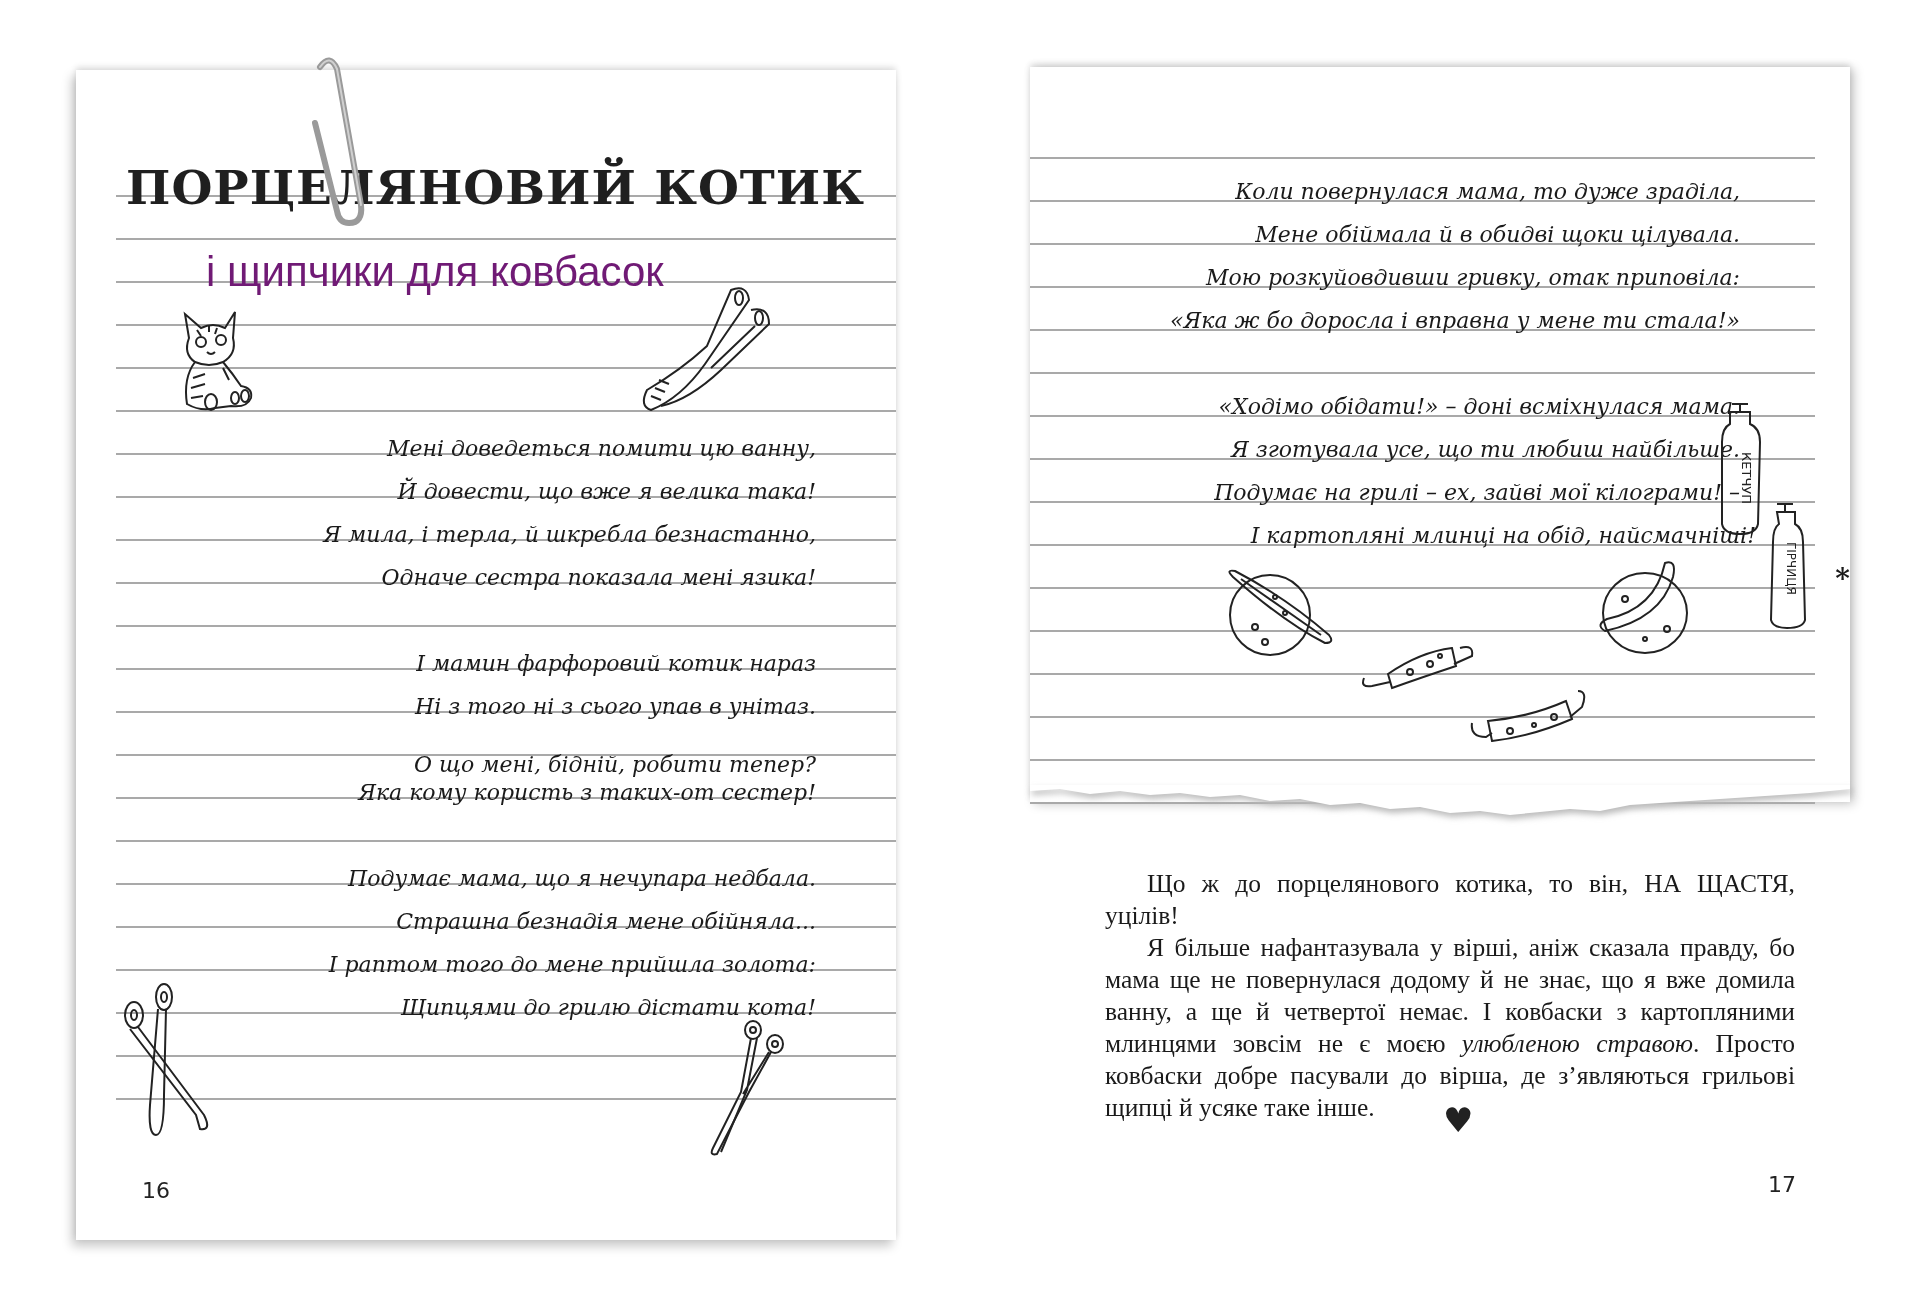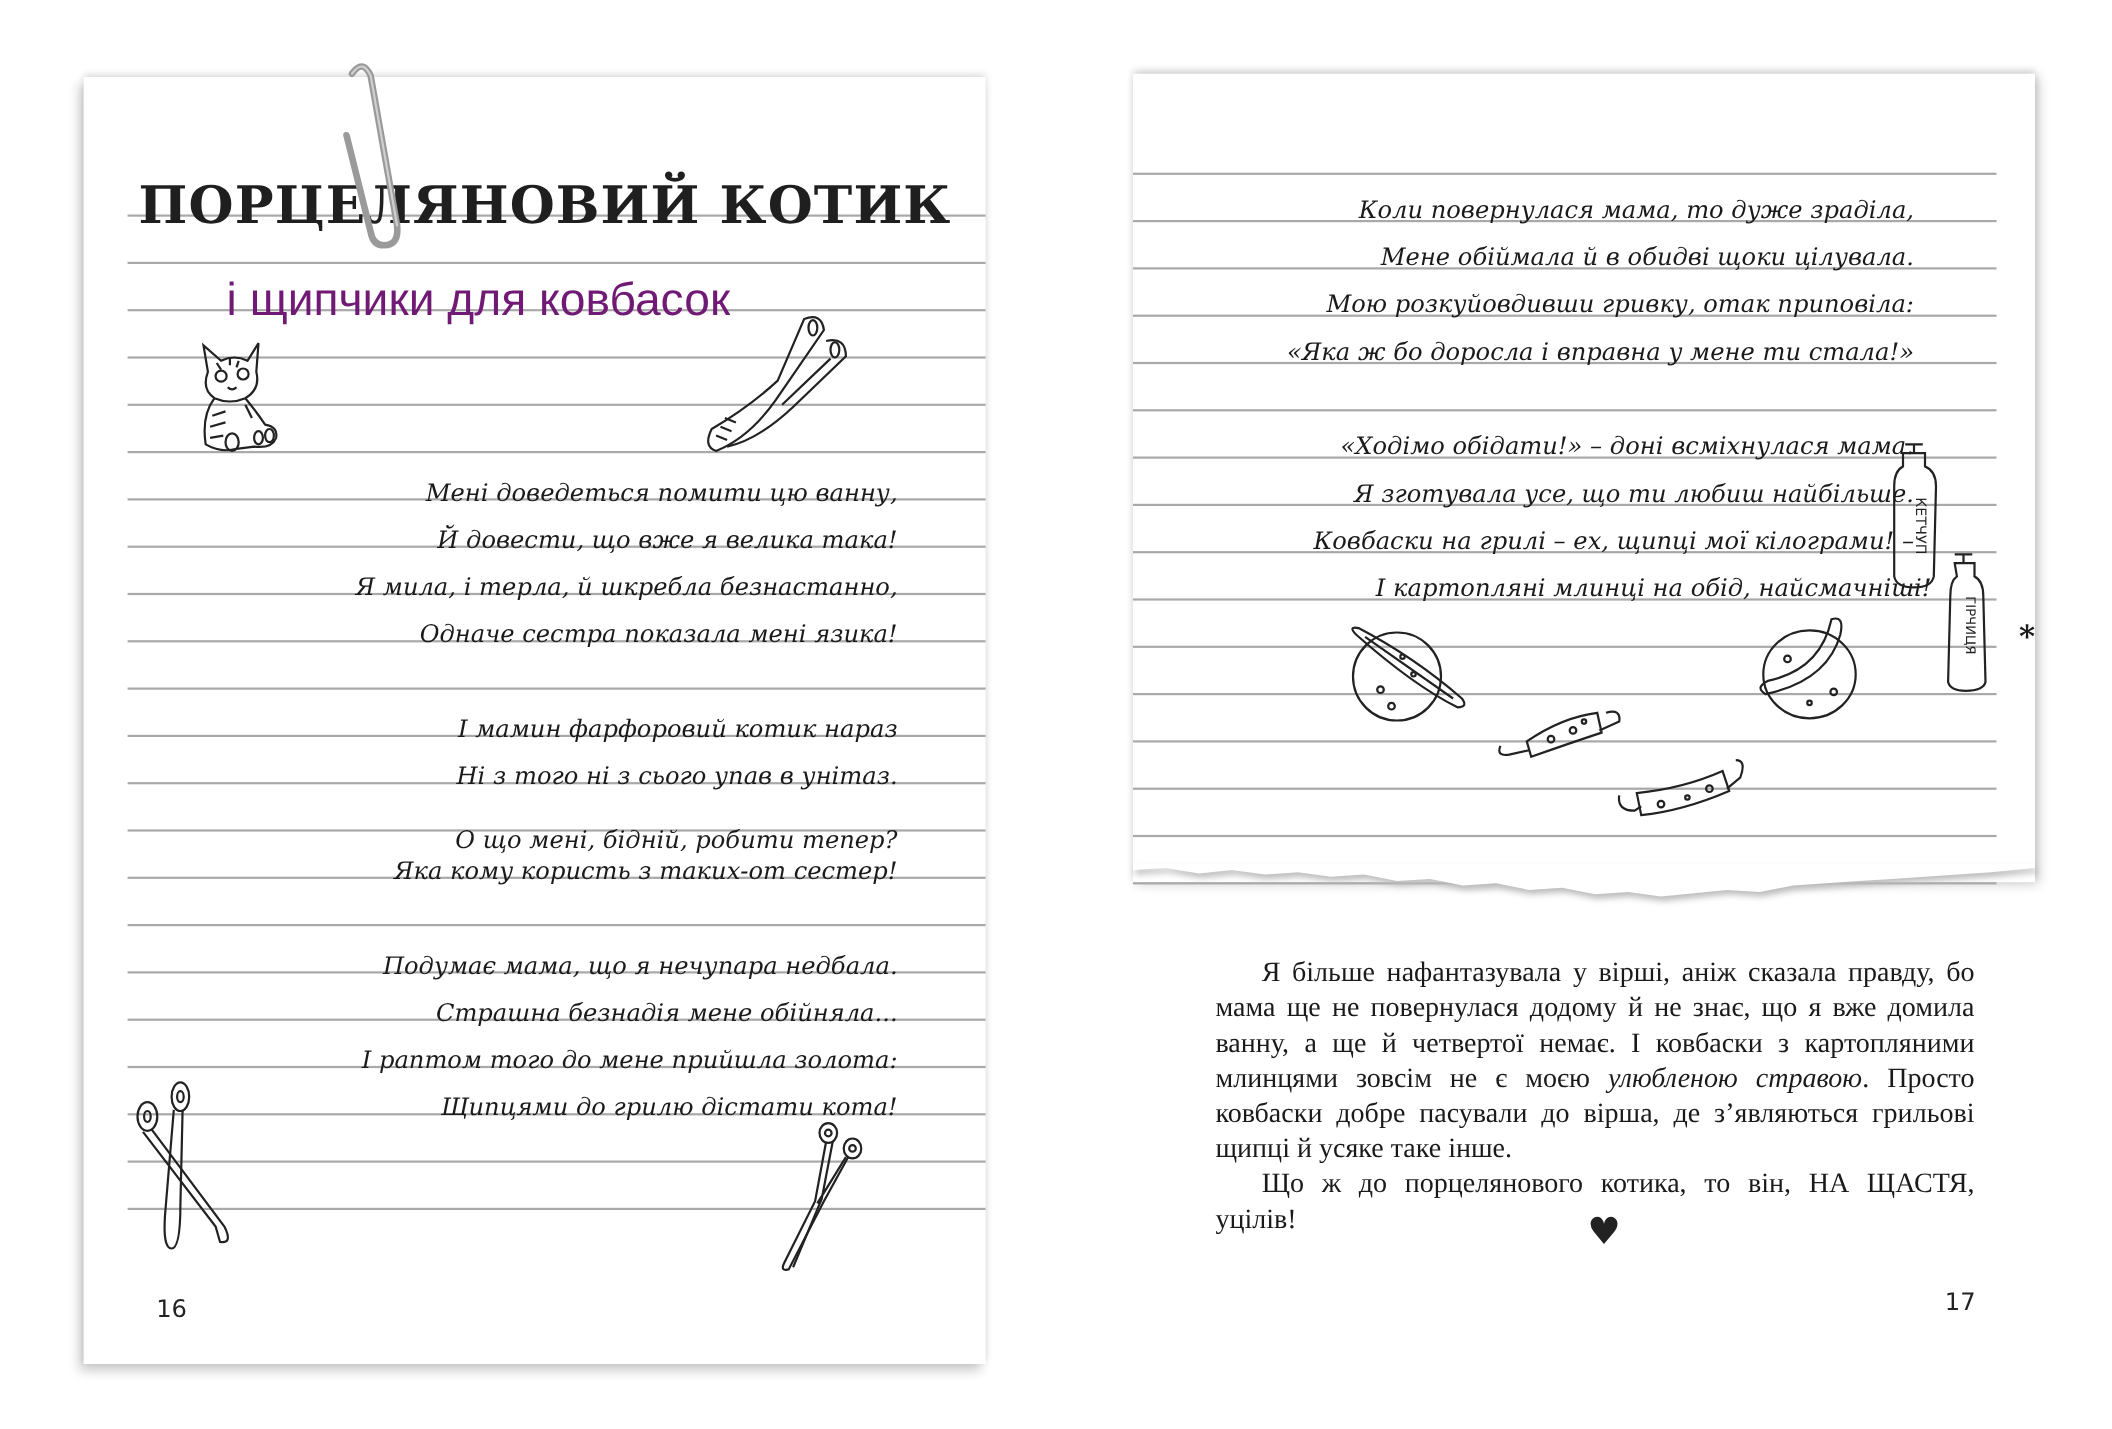--- a/index.html
+++ b/index.html
@@ -144,21 +144,21 @@
       <div class="rule" style="top: 692px; left: 0px; right: 35px;"></div>
       <div class="rule" style="top: 735px; left: 0px; right: 35px;"></div>
     </div>
   <div id="right-verses">
       <div class="verse" style="top: 112px; width: 710px;">Коли повернулася мама, то дуже зраділа,</div>
       <div class="verse" style="top: 155px; width: 710px;">Мене обіймала й в обидві щоки цілувала.</div>
       <div class="verse" style="top: 198px; width: 710px;">Мою розкуйовдивши гривку, отак приповіла:</div>
       <div class="verse" style="top: 241px; width: 710px;">«Яка ж бо доросла і вправна у мене ти стала!»</div>
       <div class="verse" style="top: 327px; width: 710px;">«Ходімо обідати!» – доні всміхнулася мама.</div>
       <div class="verse" style="top: 370px; width: 710px;">Я зготувала усе, що ти любиш найбільше.</div>
-      <div class="verse" style="top: 413px; width: 710px;">Ковбаски на грилі – ех, щипці мої кілограми! –</div>
+      <div class="verse" style="top: 413px; width: 710px;">Подумає на грилі – ех, зайві мої кілограми! –</div>
       <div class="verse" style="top: 456px; width: 710px; padding-left: 16px;">І картопляні млинці на обід, найсмачніші!</div>
     </div>
 
   <div class="verse" style="top:495px;font-style:normal;font-size:28px;font-weight:bold;">*</div>
 
   <svg style="position:absolute;left:686px;top:335px;" width="50" height="135" viewBox="0 0 50 135">
     <g fill="none" stroke="#222" stroke-width="2">
       <path d="M16 2 L32 2 M24 2 L24 10 M14 10 L34 10 L34 22 Q44 26 44 40 L42 122 Q40 132 24 132 Q8 132 6 122 L6 40 Q6 26 14 22 Z"></path>
     </g>
     <text x="26" y="50" transform="rotate(90 26 50)" font-family="DejaVu Sans, sans-serif" font-size="13" fill="#222">КЕТЧУП</text>
@@ -215,18 +215,18 @@
   <defs>
     <filter id="sh" x="-5%" y="-50%" width="110%" height="200%">
       <feGaussianBlur stdDeviation="3"></feGaussianBlur>
     </filter>
   </defs>
   <path d="M0 6 L30 4 L60 9 L90 6 L120 10 L150 8 L180 12 L210 10 L240 16 L270 14 L300 20 L330 18 L360 24 L390 22 L420 28 L450 26 L480 30 L510 27 L540 24 L570 26 L600 20 L630 18 L660 16 L690 14 L720 12 L750 10 L780 8 L820 4 L820 0 L0 0 Z" fill="#bbb" filter="url(#sh)" transform="translate(2,4)"></path>
   <path d="M0 6 L30 4 L60 9 L90 6 L120 10 L150 8 L180 12 L210 10 L240 16 L270 14 L300 20 L330 18 L360 24 L390 22 L420 28 L450 26 L480 30 L510 27 L540 24 L570 26 L600 20 L630 18 L660 16 L690 14 L720 12 L750 10 L780 8 L820 4 L820 0 L0 0 Z" fill="#fff"></path>
 </svg>
 
 <div class="prose">
+  <p>Що ж до порцелянового котика, то він, НА ЩАСТЯ, уцілів!</p>
   <p><span>Я більше нафантазувала у вірші, аніж сказала правду, бо мама ще не повернулася додому й не знає, що я вже домила ванну, а ще й четвертої немає. І ковбаски з картопляними млинцями зовсім не є моєю </span><em>улюбленою стравою</em><span>. Просто ковбаски добре пасували до вірша, де з’являються грильові щипці й усяке таке інше.</span></p>
-  <p>Що ж до порцелянового котика, то він, НА ЩАСТЯ, уцілів!</p>
 </div>
 
 <div style="position:absolute;left:1443px;top:1100px;font-size:34px;color:#222;">♥</div>
 <div class="pagenum" style="left:1768px;top:1172px;">17</div>
 
 </body></html>

